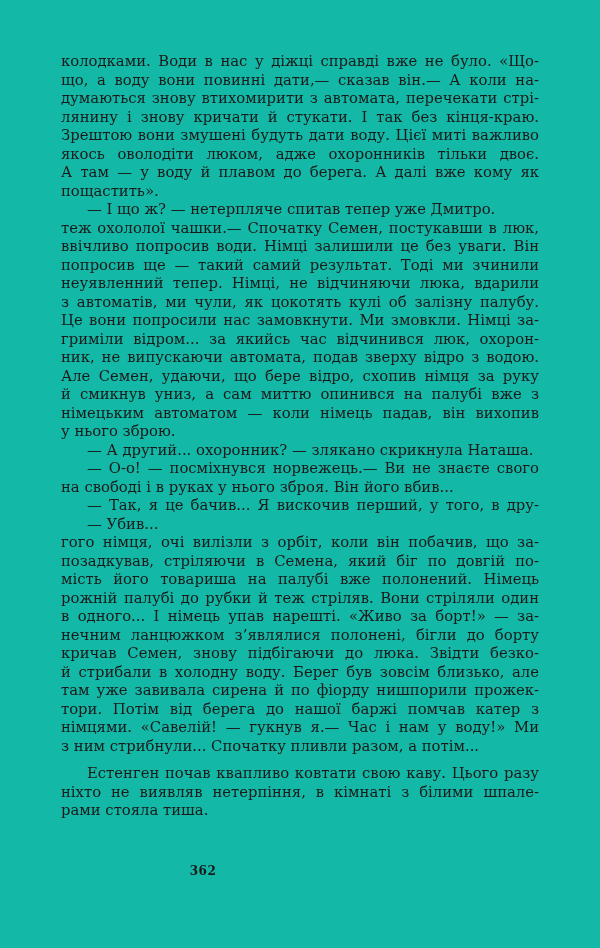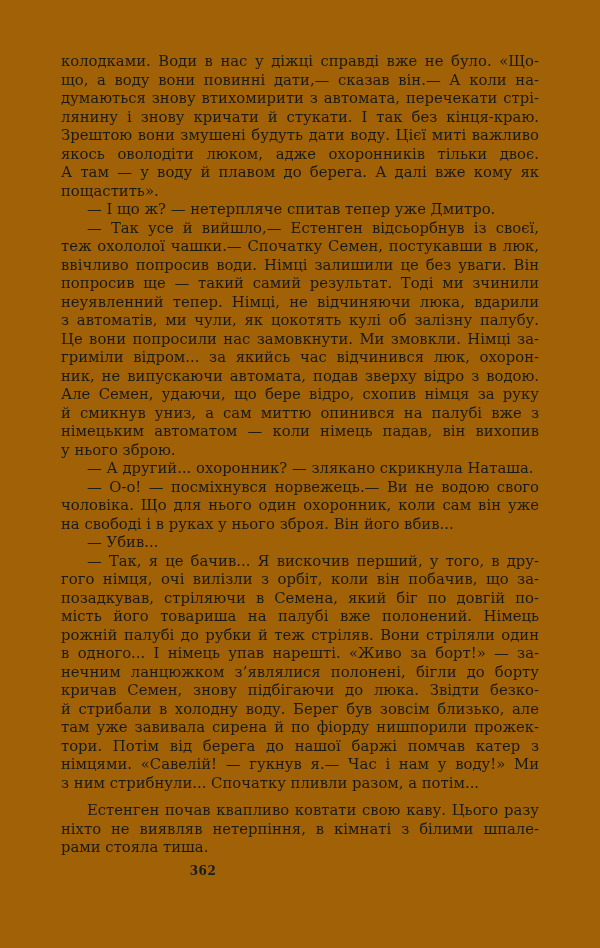--- a/index.html
+++ b/index.html
@@ -4,21 +4,21 @@
 <style>
   html, body {
     margin: 0;
     padding: 0;
     background: #ffffff;
   }
   .book-page {
     position: relative;
     width: 600px;
     height: 948px;
-    background: #a16207;
+    background: #14b8a6;
     overflow: hidden;
     font-family: "DejaVu Serif", "Liberation Serif", serif;
     color: #1a1a1a;
   }
   .text-block {
     position: absolute;
     left: 61px;
     top: 52px;
     width: 478px;
     font-size: 14.8px;
@@ -59,39 +59,37 @@
   <div class="text-block">
       <div class="line">колодками. Води в нас у діжці справді вже не було. «Що-</div>
       <div class="line">що, а воду вони повинні дати,— сказав він.— А коли на-</div>
       <div class="line">думаються знову втихомирити з автомата, перечекати стрі-</div>
       <div class="line">лянину і знову кричати й стукати. І так без кінця-краю.</div>
       <div class="line">Зрештою вони змушені будуть дати воду. Цієї миті важливо</div>
       <div class="line">якось оволодіти люком, адже охоронників тільки двоє.</div>
       <div class="line">А там — у воду й плавом до берега. А далі вже кому як</div>
       <div class="line last">пощастить».</div>
       <div class="line indent last">— І що ж? — нетерпляче спитав тепер уже Дмитро.</div>
-      <div class="line indent">— Так усе й вийшло,— Естенген відсьорбнув із своєї,</div>
       <div class="line">теж охололої чашки.— Спочатку Семен, постукавши в люк,</div>
       <div class="line">ввічливо попросив води. Німці залишили це без уваги. Він</div>
       <div class="line">попросив ще — такий самий результат. Тоді ми зчинили</div>
       <div class="line">неуявленний тепер. Німці, не відчиняючи люка, вдарили</div>
       <div class="line">з автоматів, ми чули, як цокотять кулі об залізну палубу.</div>
       <div class="line">Це вони попросили нас замовкнути. Ми змовкли. Німці за-</div>
       <div class="line">гриміли відром... за якийсь час відчинився люк, охорон-</div>
       <div class="line">ник, не випускаючи автомата, подав зверху відро з водою.</div>
       <div class="line">Але Семен, удаючи, що бере відро, схопив німця за руку</div>
       <div class="line">й смикнув униз, а сам миттю опинився на палубі вже з</div>
       <div class="line">німецьким автоматом — коли німець падав, він вихопив</div>
       <div class="line last">у нього зброю.</div>
       <div class="line indent last">— А другий... охоронник? — злякано скрикнула Наташа.</div>
-      <div class="line indent">— О-о! — посміхнувся норвежець.— Ви не водою свого</div>
-      <div class="line">чоловіка. Що для нього один охоронник, коли сам він уже</div>
+      <div class="line indent">— О-о! — посміхнувся норвежець.— Ви не знаєте свого</div>
       <div class="line last">на свободі і в руках у нього зброя. Він його вбив...</div>
+      <div class="line indent">— Так, я це бачив... Я вискочив перший, у того, в дру-</div>
       <div class="line indent last">— Убив...</div>
-      <div class="line indent">— Так, я це бачив... Я вискочив перший, у того, в дру-</div>
       <div class="line">гого німця, очі вилізли з орбіт, коли він побачив, що за-</div>
       <div class="line">позадкував, стріляючи в Семена, який біг по довгій по-</div>
       <div class="line">мість його товариша на палубі вже полонений. Німець</div>
       <div class="line">рожній палубі до рубки й теж стріляв. Вони стріляли один</div>
       <div class="line">в одного... І німець упав нарешті. «Живо за борт!» — за-</div>
       <div class="line">нечним ланцюжком з’являлися полонені, бігли до борту</div>
       <div class="line">кричав Семен, знову підбігаючи до люка. Звідти безко-</div>
       <div class="line">й стрибали в холодну воду. Берег був зовсім близько, але</div>
       <div class="line">там уже завивала сирена й по фіорду нишпорили прожек-</div>
       <div class="line">тори. Потім від берега до нашої баржі помчав катер з</div>

